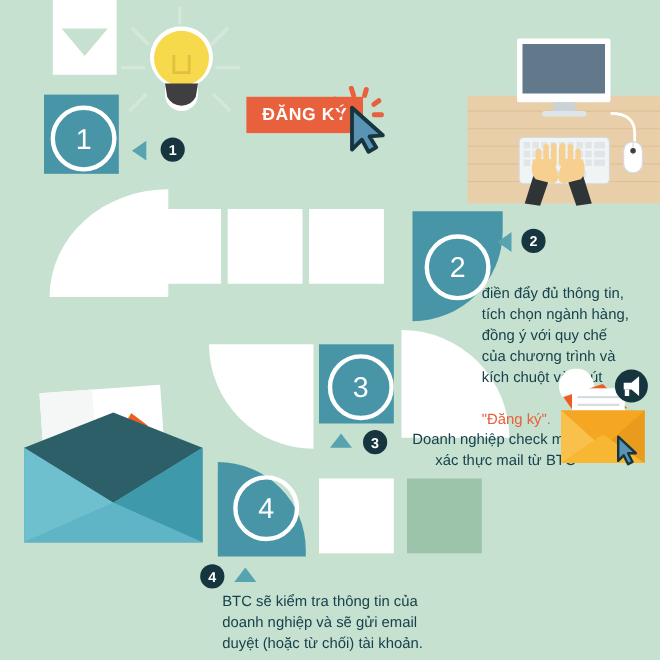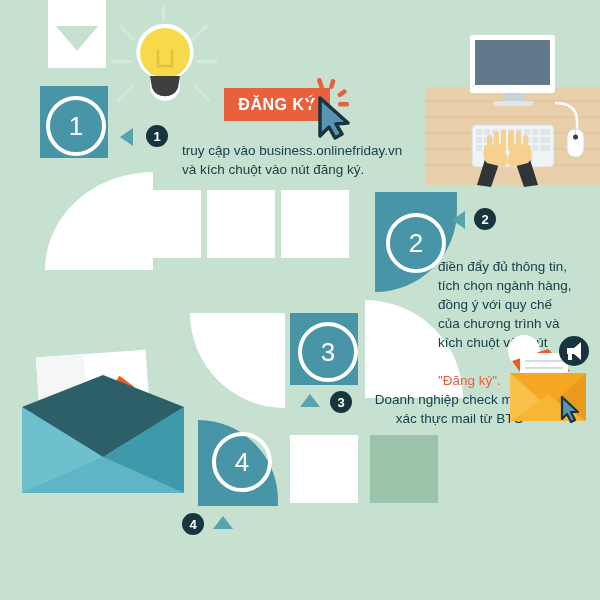--- a/index.html
+++ b/index.html
@@ -113,22 +113,20 @@
     <span>3</span>
   </div>
   <div class="ring" style="left:212px;top:432px;width:52px;height:52px;">
     <span>4</span>
   </div>
 
   <div class="tri left" style="left:120px;top:128px;"></div>
   <div class="badge" style="left:146px;top:125px;">
     <span>1</span>
   </div>
-  <div class="txt" style="left:182px;top:141px;width:290px;">truy cập vào business.onlinefriday.vn
-và kích chuột vào nút đăng ký.</div>
 
   <div class="tri left" style="left:452px;top:211px;"></div>
   <div class="badge" style="left:474px;top:208px;">
     <span>2</span>
   </div>
   <div class="txt" style="left:438px;top:238px;width:140px;">
     <span>điền đẩy đủ thông tin,
 tích chọn ngành hàng,
 đồng ý với quy chế
 của chương trình và
@@ -140,20 +138,23 @@
   <div class="badge" style="left:330px;top:391px;">
     <span>3</span>
   </div>
   <div class="txt center" style="left:352px;top:390px;width:215px;">Doanh nghiệp check mail và
 xác thực mail từ BTC</div>
 
   <div class="badge" style="left:182px;top:513px;">
     <span>4</span>
   </div>
   <div class="tri up" style="left:213px;top:516px;"></div>
+  <div class="txt" style="left:202px;top:537px;width:320px;">BTC sẽ kiểm tra thông tin của
+doanh nghiệp và sẽ gửi email
+duyệt (hoặc từ chối) tài khoản.</div>
 
   <div id="dangky-btn">
     <span>ĐĂNG KÝ</span>
   </div>
 
   <svg class="svgbox" style="left:300px;top:78px;" width="60" height="62" viewBox="0 0 60 62">
     <g fill="#e8603c">
       <rect x="18" y="0" width="4.5" height="11" rx="2" transform="rotate(-18 20 5)"></rect>
       <rect x="30" y="1" width="4.5" height="10" rx="2" transform="rotate(16 32 6)"></rect>
       <rect x="5" y="9" width="4.5" height="10" rx="2" transform="rotate(-55 7 14)"></rect>

